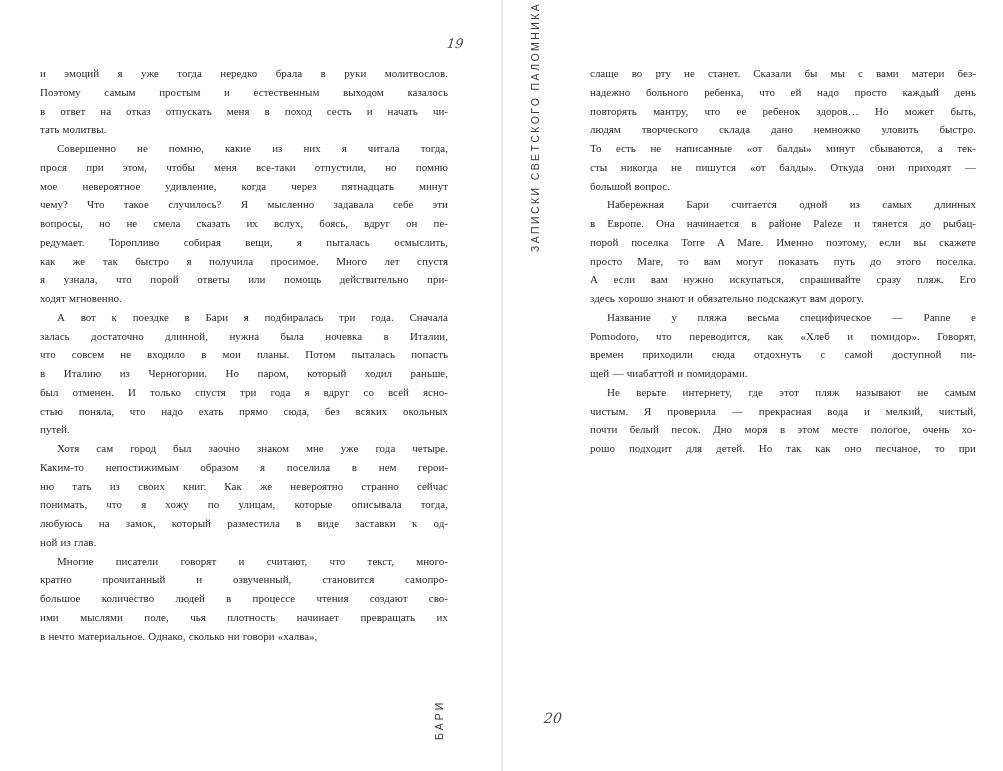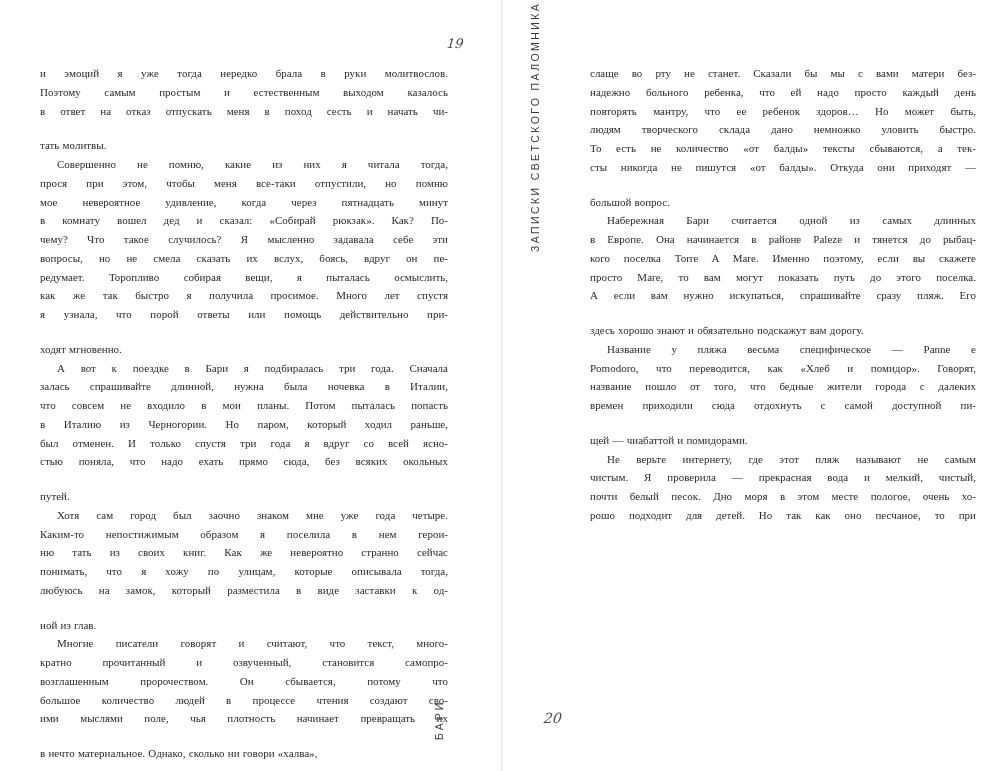--- a/index.html
+++ b/index.html
@@ -36,21 +36,21 @@
     font-size: 11px;
     line-height: 18.75px;
   }
   .page-text.left  { left: 40px;  width: 408px; }
   .page-text.right { left: 590px; width: 386px; }
   .line {
     text-align: justify;
     text-align-last: justify;
     word-spacing: 0.5px;
   }
-  .line.last { text-align-last: left; margin-top: 16px; }
+  .line.last { text-align-last: left; }
   .para.indent .line:first-child { text-indent: 17px; }
   .folio {
     position: absolute;
     color: #4a4a4a;
     font-style: italic;
     font-family: "DejaVu Serif", serif;
     transform: skewX(-6deg);
   }
   .folio.left  { left: 447px; top: 36px; font-size: 13px; }
   .folio.right { left: 544px; top: 710px; font-size: 14px; }
@@ -92,77 +92,74 @@
       <div class="para">
         <div class="line">и эмоций я уже тогда нередко брала в руки молитвослов.</div>
         <div class="line">Поэтому самым простым и естественным выходом казалось</div>
         <div class="line">в ответ на отказ отпускать меня в поход сесть и начать чи-</div>
         <div class="line last">тать молитвы.</div>
       </div>
       <div class="para indent">
         <div class="line">Совершенно не помню, какие из них я читала тогда,</div>
         <div class="line">прося при этом, чтобы меня все-таки отпустили, но помню</div>
         <div class="line">мое невероятное удивление, когда через пятнадцать минут</div>
-        <div class="line">в комнату вошел дед и сказал: «Собирай рюкзак». Как? По-</div>
         <div class="line">чему? Что такое случилось? Я мысленно задавала себе эти</div>
         <div class="line">вопросы, но не смела сказать их вслух, боясь, вдруг он пе-</div>
         <div class="line">редумает. Торопливо собирая вещи, я пыталась осмыслить,</div>
         <div class="line">как же так быстро я получила просимое. Много лет спустя</div>
         <div class="line">я узнала, что порой ответы или помощь действительно при-</div>
         <div class="line last">ходят мгновенно.</div>
       </div>
       <div class="para indent">
         <div class="line">А вот к поездке в Бари я подбиралась три года. Сначала</div>
-        <div class="line">залась спрашивайте длинной, нужна была ночевка в Италии,</div>
+        <div class="line">залась достаточно длинной, нужна была ночевка в Италии,</div>
         <div class="line">что совсем не входило в мои планы. Потом пыталась попасть</div>
         <div class="line">в Италию из Черногории. Но паром, который ходил раньше,</div>
         <div class="line">был отменен. И только спустя три года я вдруг со всей ясно-</div>
         <div class="line">стью поняла, что надо ехать прямо сюда, без всяких окольных</div>
         <div class="line last">путей.</div>
       </div>
       <div class="para indent">
         <div class="line">Хотя сам город был заочно знаком мне уже года четыре.</div>
         <div class="line">Каким-то непостижимым образом я поселила в нем герои-</div>
         <div class="line">ню тать из своих книг. Как же невероятно странно сейчас</div>
         <div class="line">понимать, что я хожу по улицам, которые описывала тогда,</div>
         <div class="line">любуюсь на замок, который разместила в виде заставки к од-</div>
         <div class="line last">ной из глав.</div>
       </div>
       <div class="para indent">
         <div class="line">Многие писатели говорят и считают, что текст, много-</div>
         <div class="line">кратно прочитанный и озвученный, становится самопро-</div>
-        <div class="line">возглашенным пророчеством. Он сбывается, потому что</div>
         <div class="line">большое количество людей в процессе чтения создают сво-</div>
         <div class="line">ими мыслями поле, чья плотность начинает превращать их</div>
         <div class="line last">в нечто материальное. Однако, сколько ни говори «халва»,</div>
       </div>
     </div>
 
   <div class="page-text right">
       <div class="para">
         <div class="line">слаще во рту не станет. Сказали бы мы с вами матери без-</div>
         <div class="line">надежно больного ребенка, что ей надо просто каждый день</div>
         <div class="line">повторять мантру, что ее ребенок здоров… Но может быть,</div>
         <div class="line">людям творческого склада дано немножко уловить быстро.</div>
-        <div class="line">То есть не количество «от балды» тексты сбываются, а тек-</div>
+        <div class="line">То есть не написанные «от балды» минут сбываются, а тек-</div>
         <div class="line">сты никогда не пишутся «от балды». Откуда они приходят —</div>
         <div class="line last">большой вопрос.</div>
       </div>
       <div class="para indent">
         <div class="line">Набережная Бари считается одной из самых длинных</div>
         <div class="line">в Европе. Она начинается в районе Paleze и тянется до рыбац-</div>
-        <div class="line">кого поселка Torre A Mare. Именно поэтому, если вы скажете</div>
+        <div class="line">порой поселка Torre A Mare. Именно поэтому, если вы скажете</div>
         <div class="line">просто Mare, то вам могут показать путь до этого поселка.</div>
         <div class="line">А если вам нужно искупаться, спрашивайте сразу пляж. Его</div>
         <div class="line last">здесь хорошо знают и обязательно подскажут вам дорогу.</div>
       </div>
       <div class="para indent">
         <div class="line">Название у пляжа весьма специфическое — Panne e</div>
         <div class="line">Pomodoro, что переводится, как «Хлеб и помидор». Говорят,</div>
-        <div class="line">название пошло от того, что бедные жители города с далеких</div>
         <div class="line">времен приходили сюда отдохнуть с самой доступной пи-</div>
         <div class="line last">щей — чиабаттой и помидорами.</div>
       </div>
       <div class="para indent">
         <div class="line">Не верьте интернету, где этот пляж называют не самым</div>
         <div class="line">чистым. Я проверила — прекрасная вода и мелкий, чистый,</div>
         <div class="line">почти белый песок. Дно моря в этом месте пологое, очень хо-</div>
         <div class="line">рошо подходит для детей. Но так как оно песчаное, то при</div>
       </div>
     </div>

